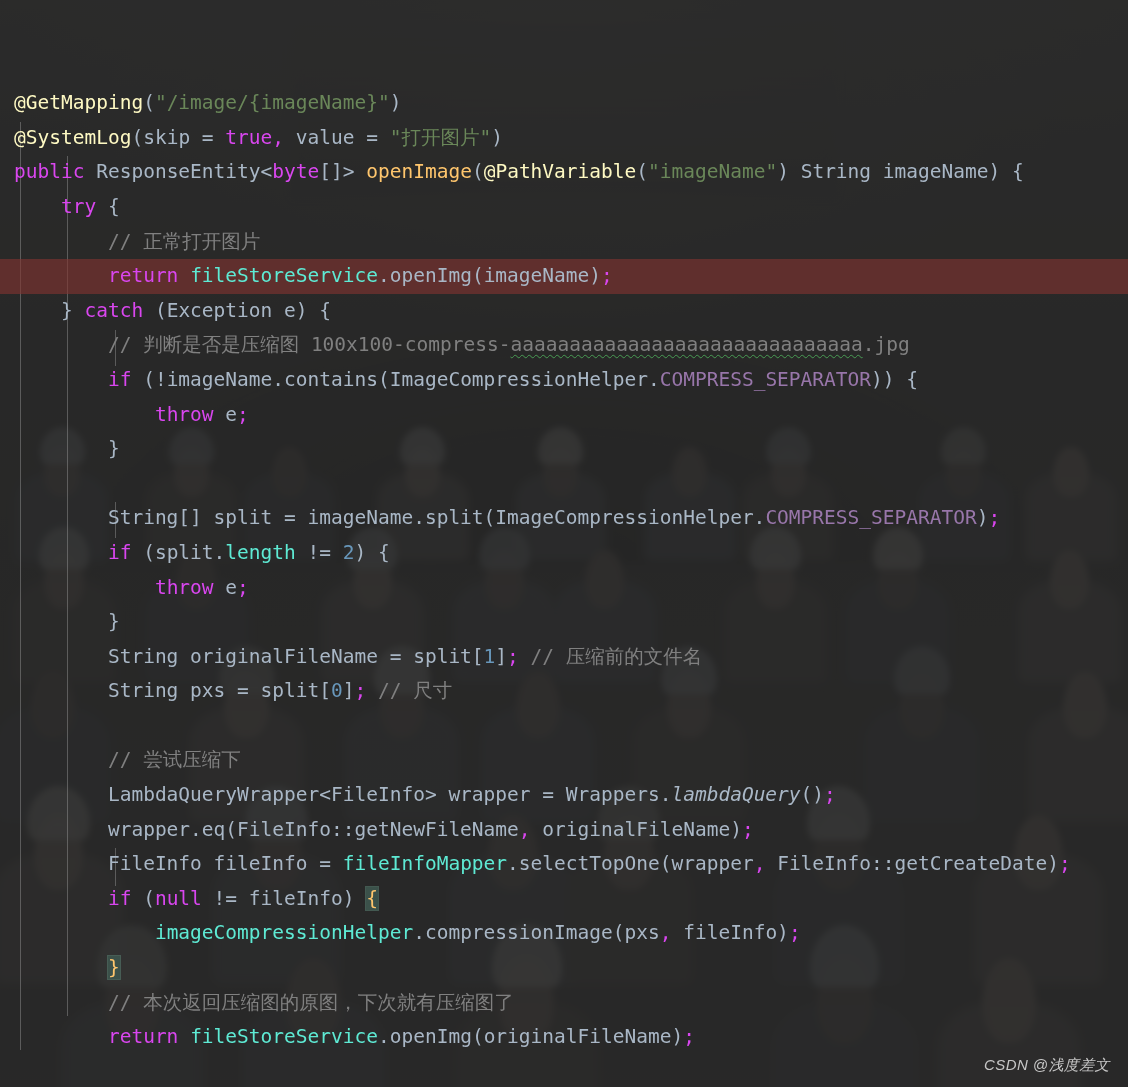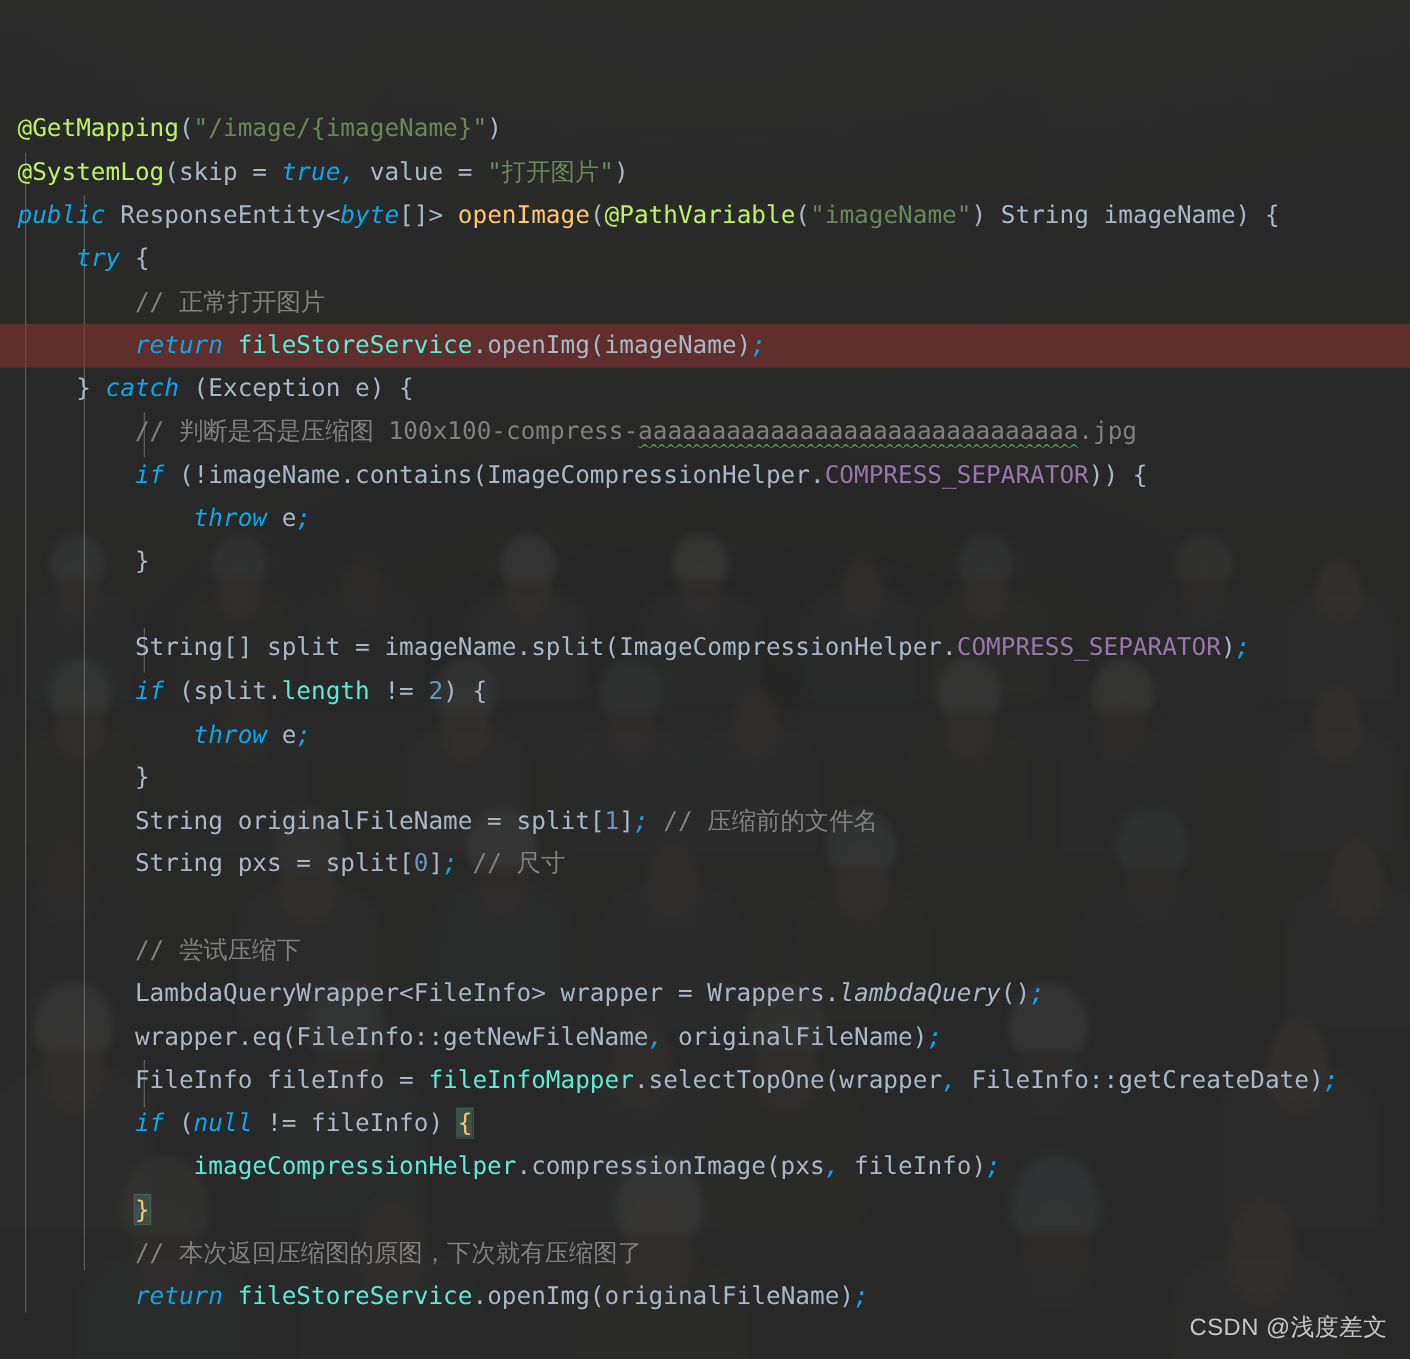--- a/index.html
+++ b/index.html
@@ -107,22 +107,22 @@
 
   
   .guide {
     position: absolute;
     width: 1px;
     background: rgba(175, 175, 175, 0.38);
     z-index: 0;
   }
 
   
-  .ann   { color: #bef264; }           
-  .kw    { color: #0ea5e9; font-style: italic; }           
+  .ann   { color: #fef9c3; }           
+  .kw    { color: #d946ef; }           
   .str   { color: #6a8759; }           
   .num   { color: #6897bb; }           
   .cmt   { color: #808080; }           
   .fld   { color: #5eead4; }           
   .stc   { color: #9876aa; }  
   .stm   { color: #a9b7c6; font-style: italic; }  
   .mth   { color: #ffc66d; }           
   .pln   { color: #a9b7c6; }           
   .brace-hl {
     background: #3b514a;
@@ -135,24 +135,25 @@
     text-underline-offset: 3px;
   }
 
   
   #watermark {
     position: absolute;
     right: 18px;
     bottom: 12px;
     color: #d4d4d4;
     font-family: "Liberation Sans", sans-serif;
-    font-size: 19px;
+    font-size: 15px;
     letter-spacing: .4px;
     opacity: .92;
     z-index: 5;
+    font-style: italic;
   }
 </style>
 </head>
 <body>
 
 <div id="screen">
 
   <div id="bg">
     <div class="layer sky"></div>
     <div class="layer wall"></div>

